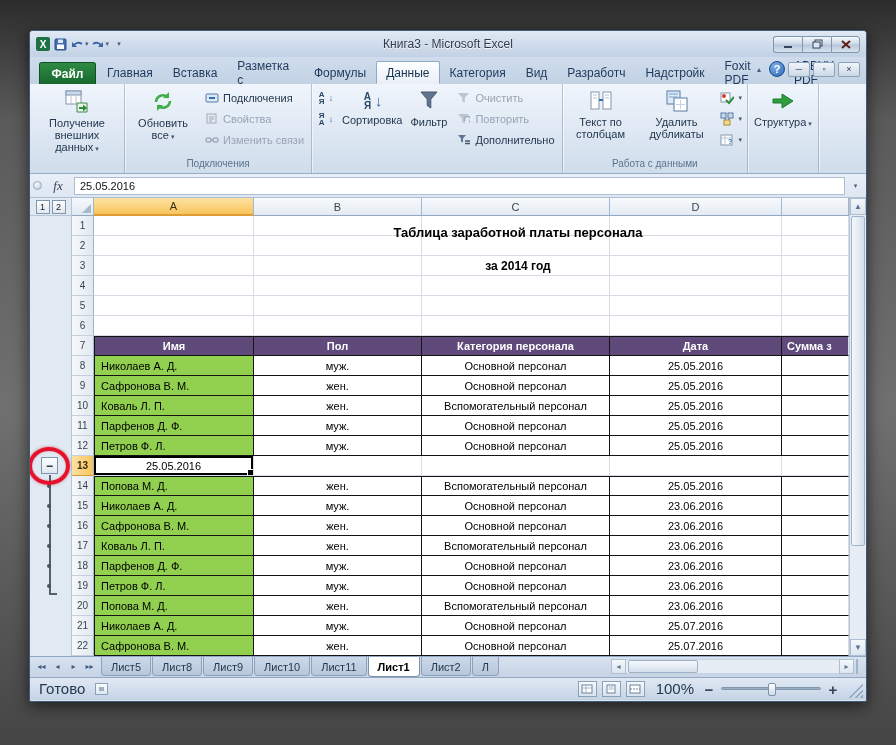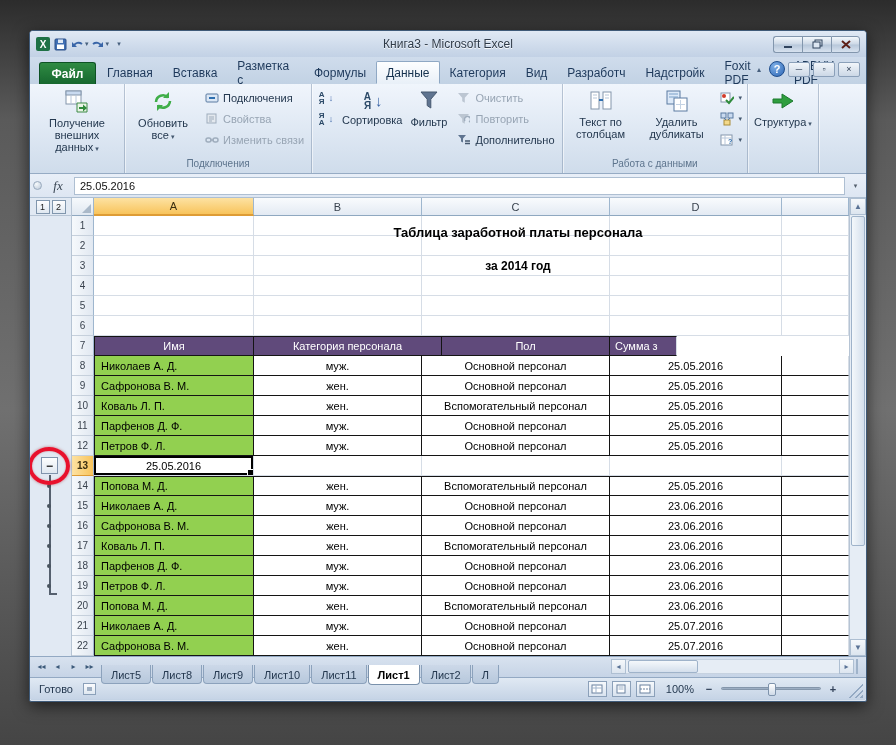--- a/index.html
+++ b/index.html
@@ -90,54 +90,54 @@
     display:flex; align-items:center; justify-content:center; font-size:11px; color:#39424e; }
   .colhdr.selhdr { background:linear-gradient(#fde2a2,#f8c45c); border-bottom:2px solid #de9c35; color:#3a2d10; }
   .grow { display:flex; height:20px; }
   .rowhdr { width:22px; background:linear-gradient(90deg,#f6f9fc,#e1e8f1); border-right:1px solid #9eb6ce; border-bottom:1px solid #c6d0dc;
     font-size:10px; display:flex; align-items:center; justify-content:center; color:#39424e; }
   .rowhdr.selhdr { background:linear-gradient(90deg,#fde2a2,#f8c45c); border-bottom-color:#de9c35; font-weight:bold; color:#3a2d10; }
   .cell { border-right:1px solid #d6dde6; border-bottom:1px solid #d6dde6; background:#fff; font-size:11px;
     display:flex; align-items:center; justify-content:center; overflow:hidden; white-space:nowrap; color:#000; }
   .tcell { border-right:1px solid #141414; border-bottom:1px solid #141414; }
   .green { background:#92d050; border-right:1px solid #141414; border-bottom:1px solid #141414; justify-content:flex-start; padding-left:6px; }
-  .phdr { background:#604a7b; color:#fff; font-weight:normal; border-top:1px solid #141414; border-right:1px solid #141414; border-bottom:1px solid #141414; }
+  .phdr { background:#604a7b; color:#fff; font-weight:bold; border-top:1px solid #141414; border-right:1px solid #141414; border-bottom:1px solid #141414; }
   .cA { border-left:1px solid #141414; }
   .btop { border-top:1px solid #141414; }
   .last { border-right:1px solid #d6dde6; }
   .clipL { justify-content:flex-start; padding-left:5px; }
   .selcell { position:relative; box-shadow:inset 0 0 0 2px #000; z-index:2; }
   .selcell::after { content:''; position:absolute; right:-1px; bottom:-1px; width:5px; height:5px; background:#000; border:1px solid #fff; }
   .titleov { position:absolute; left:182px; width:528px; height:20px; display:flex; align-items:center; justify-content:center;
     font-weight:bold; font-size:13px; color:#000; pointer-events:none; z-index:1; }
   .t1 { top:24px; } .t2 { top:58px; font-size:12px; }
   .vscroll { width:17px; background:#e6edf5; border-left:1px solid #b6c4d4; display:flex; flex-direction:column; }
   .varrow { height:17px; background:linear-gradient(#f5f8fb,#dce5ef); border:1px solid #aebfd2; color:#5a7396; font-size:8px;
     display:flex; align-items:center; justify-content:center; }
   .vthumb { height:330px; margin:1px; background:linear-gradient(90deg,#f4f8fb,#d4dfec); border:1px solid #9fb3ca; border-radius:2px; }
   .vfill { flex:1; }
 
   
   .stabs { height:21px; background:linear-gradient(#d8e2ef,#c6d4e6); border-top:1px solid #93a9c3; display:flex; align-items:flex-start; }
   .tnav { display:flex; align-items:center; gap:1px; padding:2px 4px 0 4px; }
   .tnbtn { width:15px; height:15px; display:flex; align-items:center; justify-content:center; font-size:8px; color:#3c5a7a; }
-  .tabslist { display:flex; align-items:flex-start; padding-top:8px;text-align:center; }
+  .tabslist { display:flex; align-items:flex-start; padding-top:0;text-align:center; }
   .stab { padding:1px 9px 0; height:19px; display:flex; align-items:center; font-size:11px; color:#24384f;
     background:linear-gradient(#ccd8e8,#b7c8dc); border:1px solid #8ca2bc; border-top:none; border-radius:0 0 4px 4px; margin-right:1px; }
   .stab.active { background:#fff; font-weight:bold; color:#000; height:20px; border-color:#7a91ab; }
   .hscroll { margin-left:auto; display:flex; align-items:center; width:255px; padding:2px 2px 0 0; }
   .harrow { width:15px; height:15px; background:linear-gradient(#f5f8fb,#dce5ef); border:1px solid #aebfd2; font-size:8px; color:#5a7396;
     display:flex; align-items:center; justify-content:center; }
   .htrack { flex:1; height:15px; background:#e6edf5; border-top:1px solid #c6d2e0; border-bottom:1px solid #c6d2e0; position:relative; }
   .hthumb { position:absolute; left:2px; top:0; width:70px; height:13px; background:linear-gradient(#f4f8fb,#d4dfec); border:1px solid #9fb3ca; border-radius:2px; }
   .tgrip { width:8px; height:15px; border-left:2px solid #9fb3ca; margin-left:2px; }
 
   
   .sbar { height:22px; background:linear-gradient(#e0e9f3,#c6d4e6); border-top:1px solid #93a9c3; display:flex; align-items:center;
-    font-size:11px; color:#24384f; padding:0 0 0 9px; }
+    font-size:15px; color:#24384f; padding:0 0 0 9px; }
   .recicon { width:13px; height:12px; margin-left:10px; border:1px solid #8ba0b9; background:linear-gradient(#fbfcfe,#dfe8f1); position:relative; }
   .recicon::after { content:''; position:absolute; left:3px; top:3px; width:5px; height:4px; background:#9fb0c4; }
   .sbright { margin-left:auto; display:flex; align-items:center; gap:5px; padding-right:3px; }
   .viewbtn { width:19px; height:16px; border:1px solid #8ba0b9; background:linear-gradient(#f6f9fc,#d9e3ef); display:flex; align-items:center; justify-content:center; }
   .zoomtxt { margin:0 3px 0 6px; }
   .zbtn { width:14px; height:14px; text-align:center; line-height:13px; color:#33435a; font-weight:bold; border:1px solid transparent; }
   .ztrack { width:100px; height:3px; background:#9badc2; border:1px solid #8496ab; border-radius:2px; position:relative; }
   .zthumb { position:absolute; left:46px; top:-5px; width:8px; height:13px; background:linear-gradient(#ffffff,#cfdae8); border:1px solid #7e93ac; border-radius:2px; }
   .grip { width:14px; height:18px; margin-left:4px; background:
       linear-gradient(135deg, transparent 55%, #93a9c3 55%, #93a9c3 62%, transparent 62%, transparent 72%, #93a9c3 72%, #93a9c3 79%, transparent 79%, transparent 88%, #93a9c3 88%); }
@@ -506,22 +506,23 @@
               <div class="rowhdr">6</div>
               <div class="cell plain" style="width: 160px;"></div>
               <div class="cell plain" style="width: 168px;"></div>
               <div class="cell plain" style="width: 188px;"></div>
               <div class="cell plain" style="width: 172px;"></div>
               <div class="cell plain last" style="width: 67px;"></div>
             </div>
             <div class="grow">
               <div class="rowhdr">7</div>
               <div class="cell phdr cA" style="width: 160px;">Имя</div>
+              <div class="cell phdr" style="width: 168px;">Пол</div>
               <div class="cell phdr" style="width: 188px;">Категория персонала</div>
-              <div class="cell phdr" style="width: 168px;">Пол</div>
+              <div class="cell phdr" style="width: 172px;">Дата</div>
               <div class="cell phdr last clipL" style="width: 67px;">Сумма з</div>
             </div>
             <div class="grow">
               <div class="rowhdr">8</div>
               <div class="cell green cA" style="width: 160px;">Николаев А. Д.</div>
               <div class="cell tcell" style="width: 168px;">муж.</div>
               <div class="cell tcell" style="width: 188px;">Основной персонал</div>
               <div class="cell tcell" style="width: 172px;">25.05.2016</div>
               <div class="cell tcell last" style="width: 67px;"></div>
             </div>

